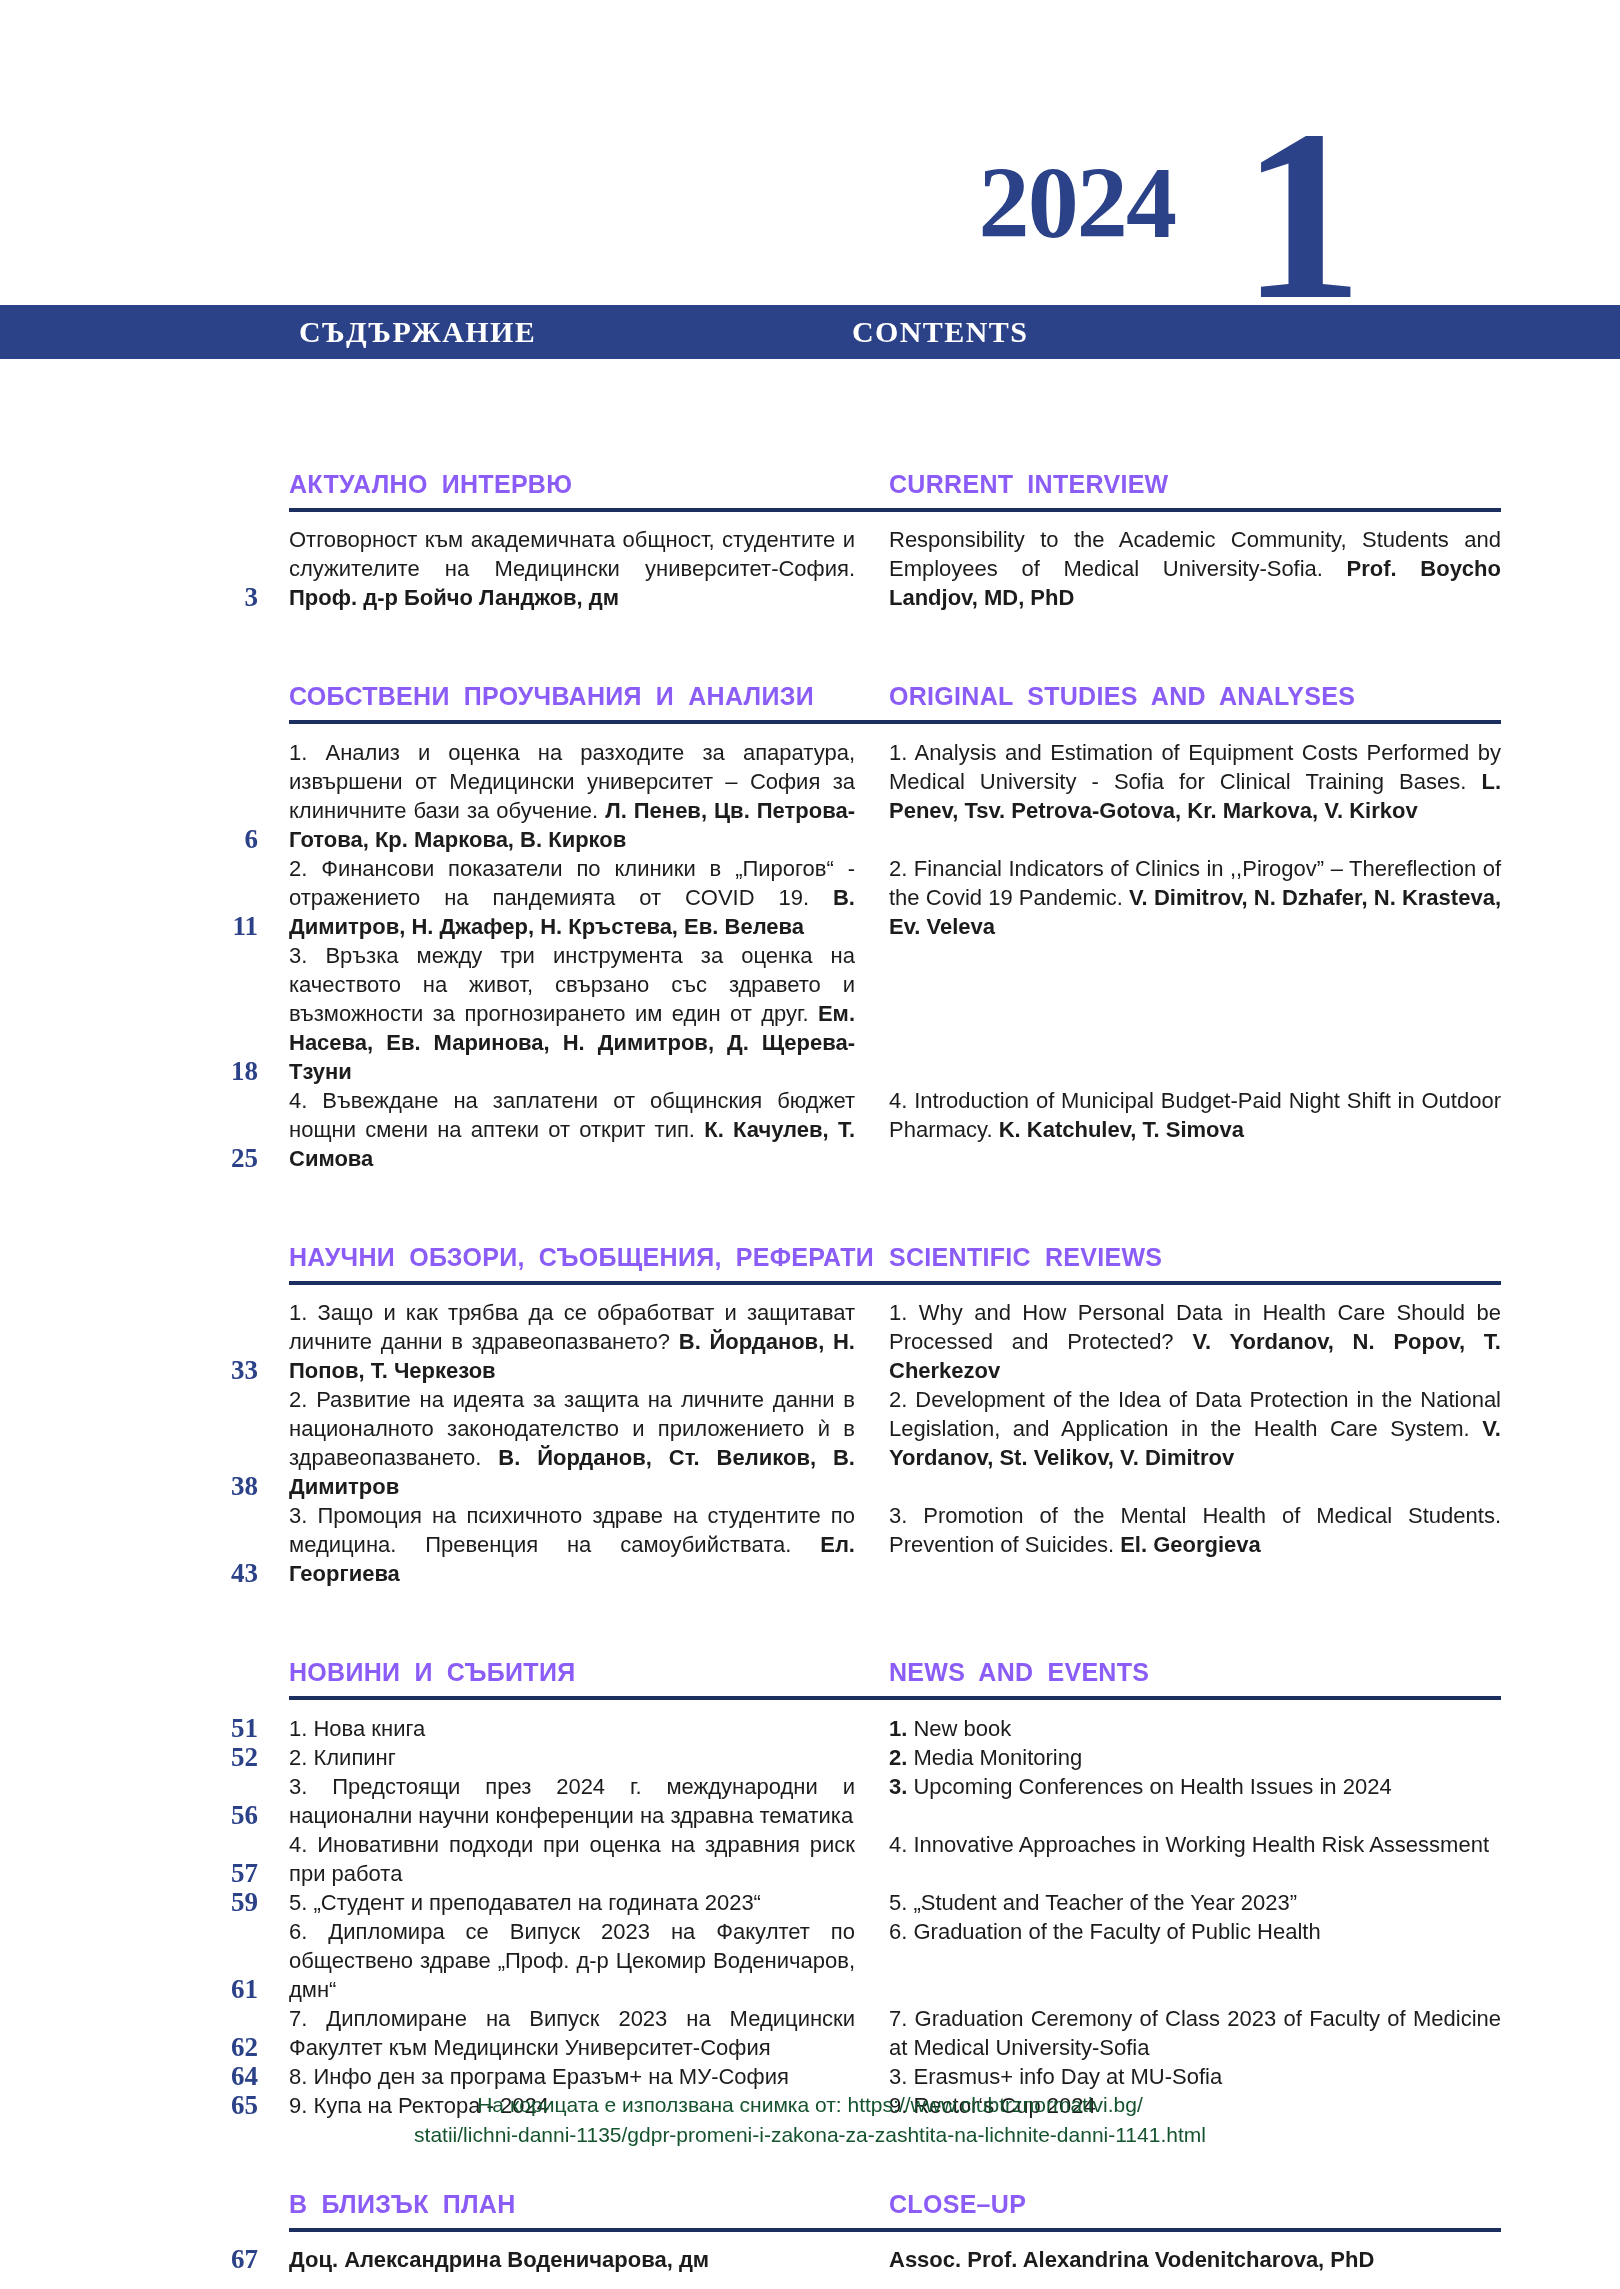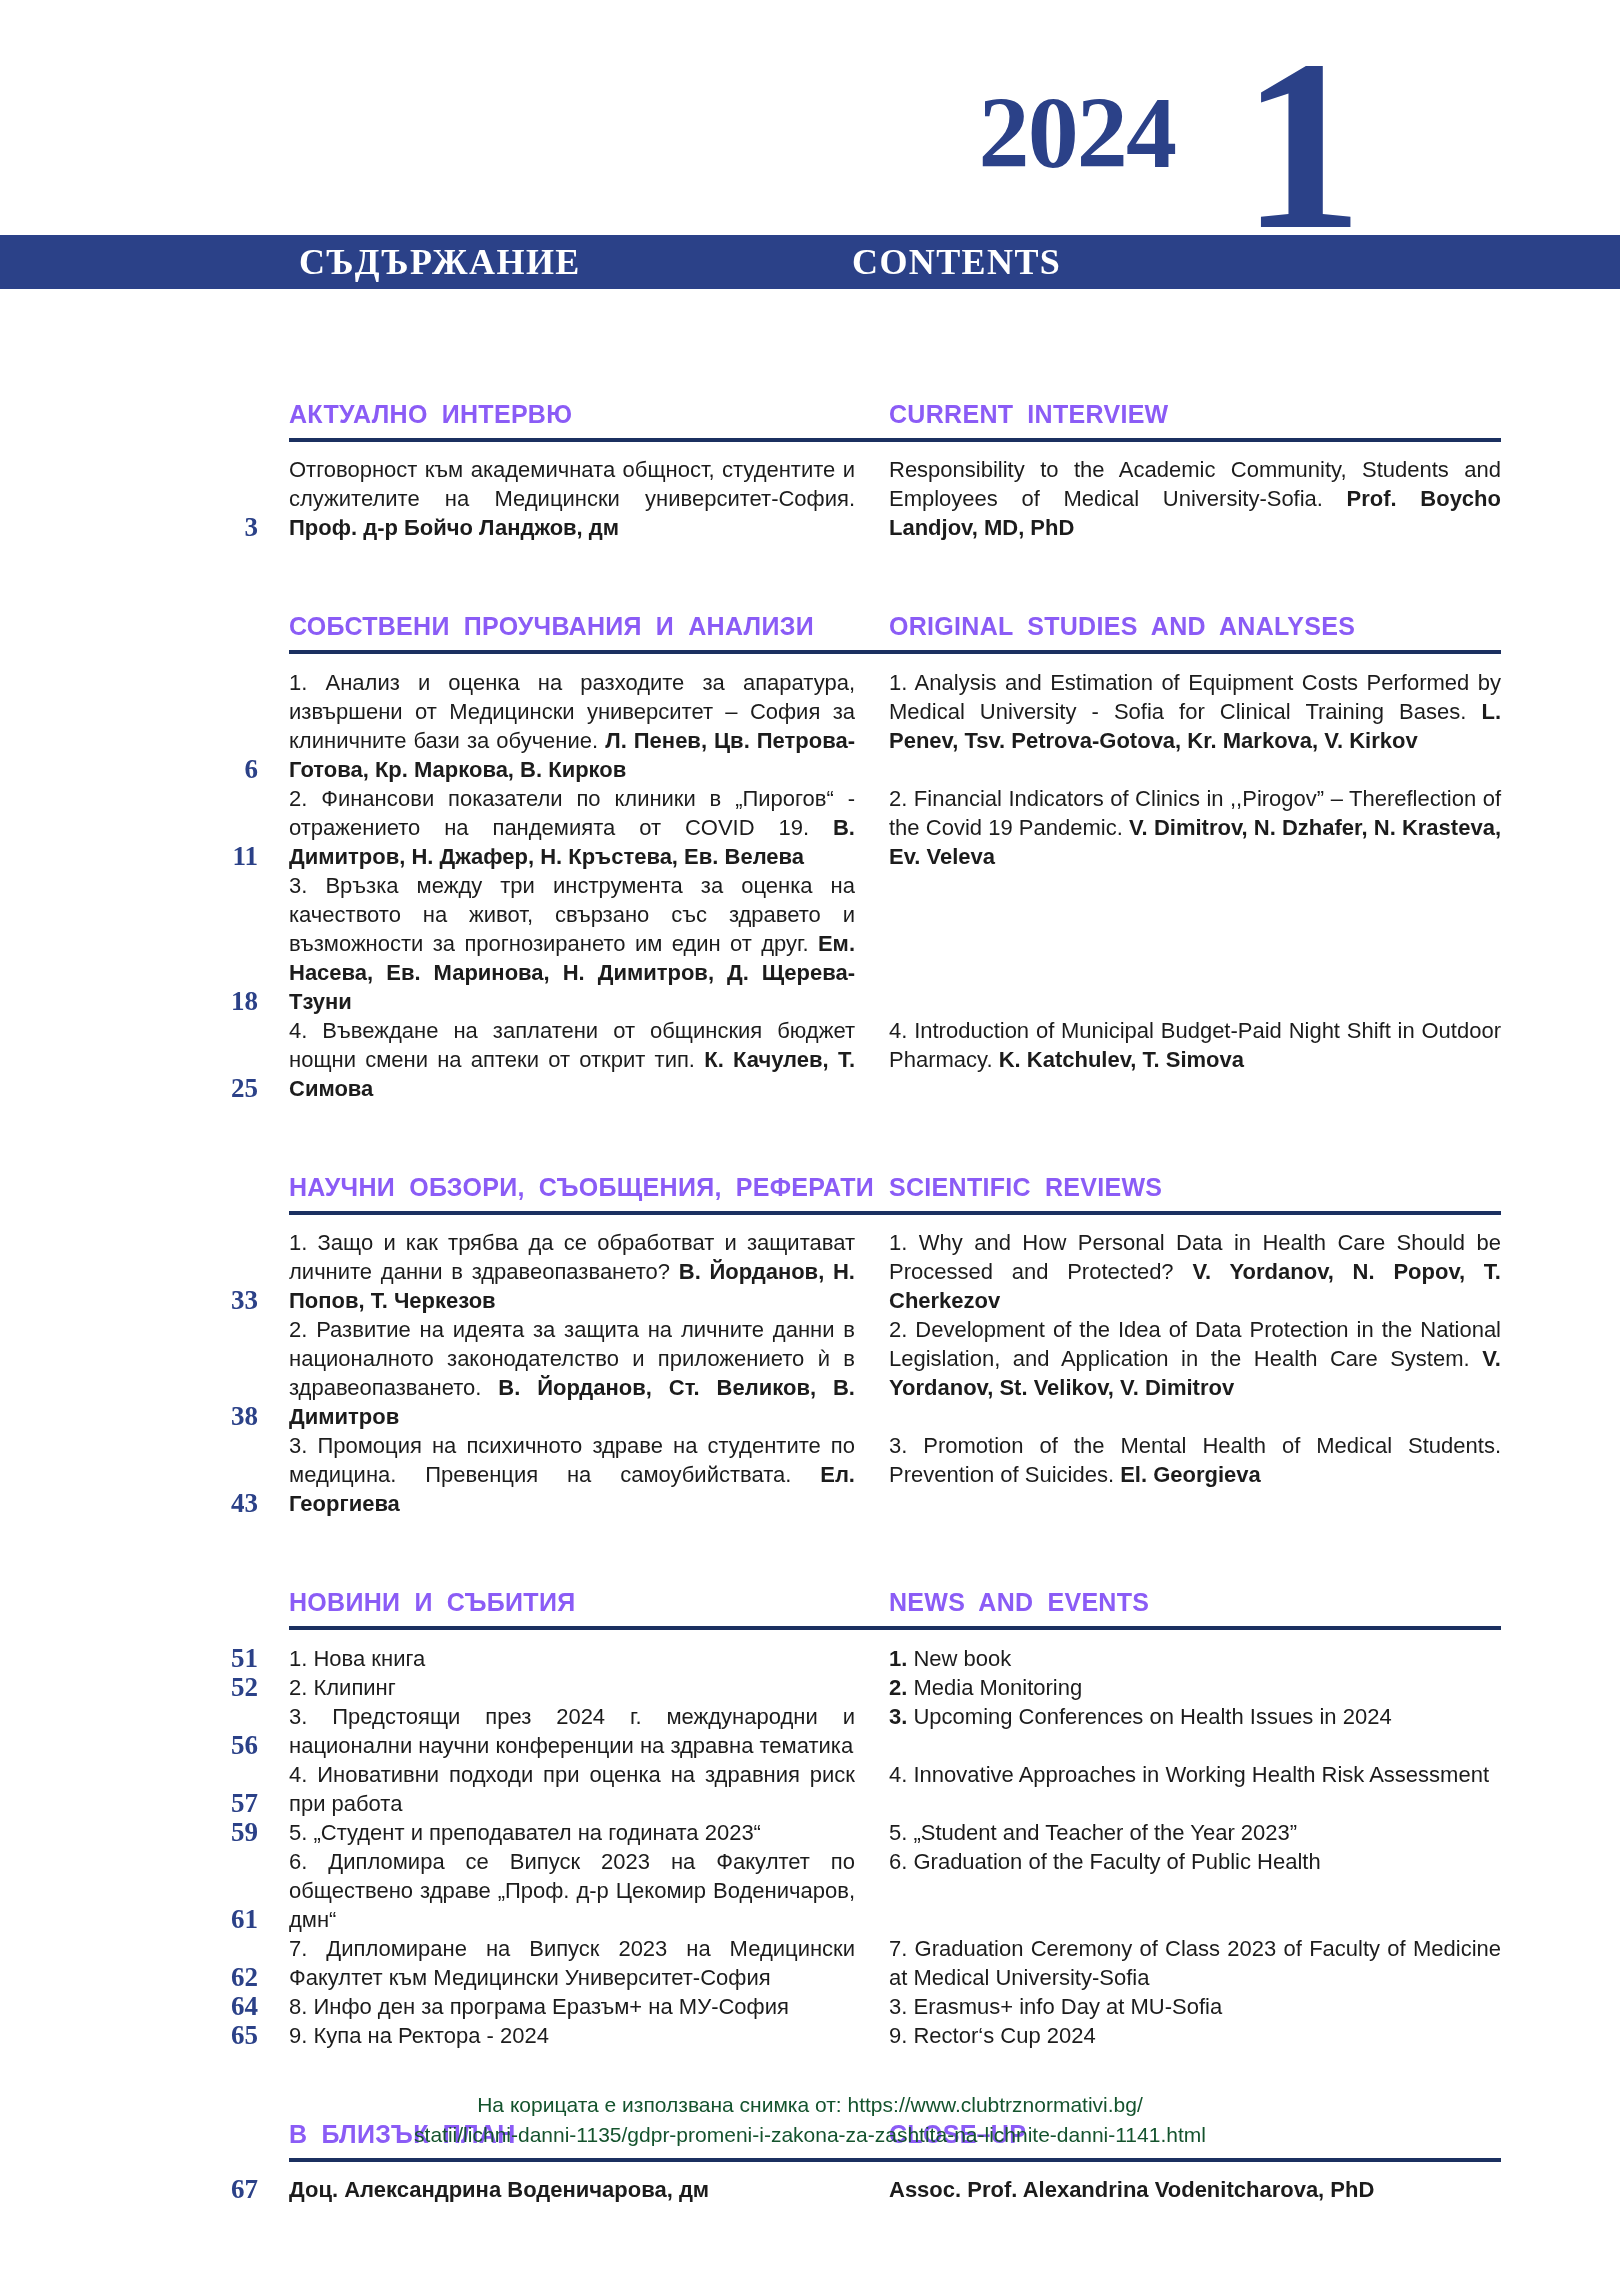--- a/index.html
+++ b/index.html
@@ -1,37 +1,37 @@
 <!DOCTYPE html>
 <html><head>
 <meta charset="utf-8">
 <style>
   html,body { margin:0; padding:0; background:#ffffff; }
   .page {
     position:relative; width:1620px; height:2289px; background:#ffffff;
     font-family:"Liberation Sans", sans-serif; color:#1c1c1c; overflow:hidden;
   }
   
-  .masthead { position:relative; height:235px; }
+  .masthead { position:relative; height:305px; }
   .year {
     position:absolute; right:445px; bottom:66px;
     font-family:"Liberation Serif", serif; font-weight:bold;
     font-size:102px; line-height:0.72; color:#2b4188; letter-spacing:-1.9px;
   }
   .issue {
     position:absolute; right:257px; bottom:9.7px;
     font-family:"Liberation Serif", serif; font-weight:bold;
     font-size:243px; line-height:0.66; color:#2b4188;
   }
   
   .banner { position:relative; height:54px; background:#2b4188; }
   .banner span {
     position:absolute; top:50%; transform:translateY(-50%);
     color:#ffffff; font-family:"Liberation Serif", serif; font-weight:bold;
-    font-size:36px; letter-spacing:1.4px; white-space:nowrap;
+    font-size:30px; letter-spacing:1.4px; white-space:nowrap;
   }
   .banner .b-bg { left:299px; }
   .banner .b-en { left:852px; }
   
   .toc { margin-top:111px; }
   .sec + .sec { margin-top:70px; }
   .row { display:grid; grid-template-columns:75px 600px 612px; margin-left:214px; }
   .cell-bg { padding-right:34px; }
   .cell-num { display:flex; align-items:flex-end; justify-content:flex-end; padding-right:31px; }
   h2 {

